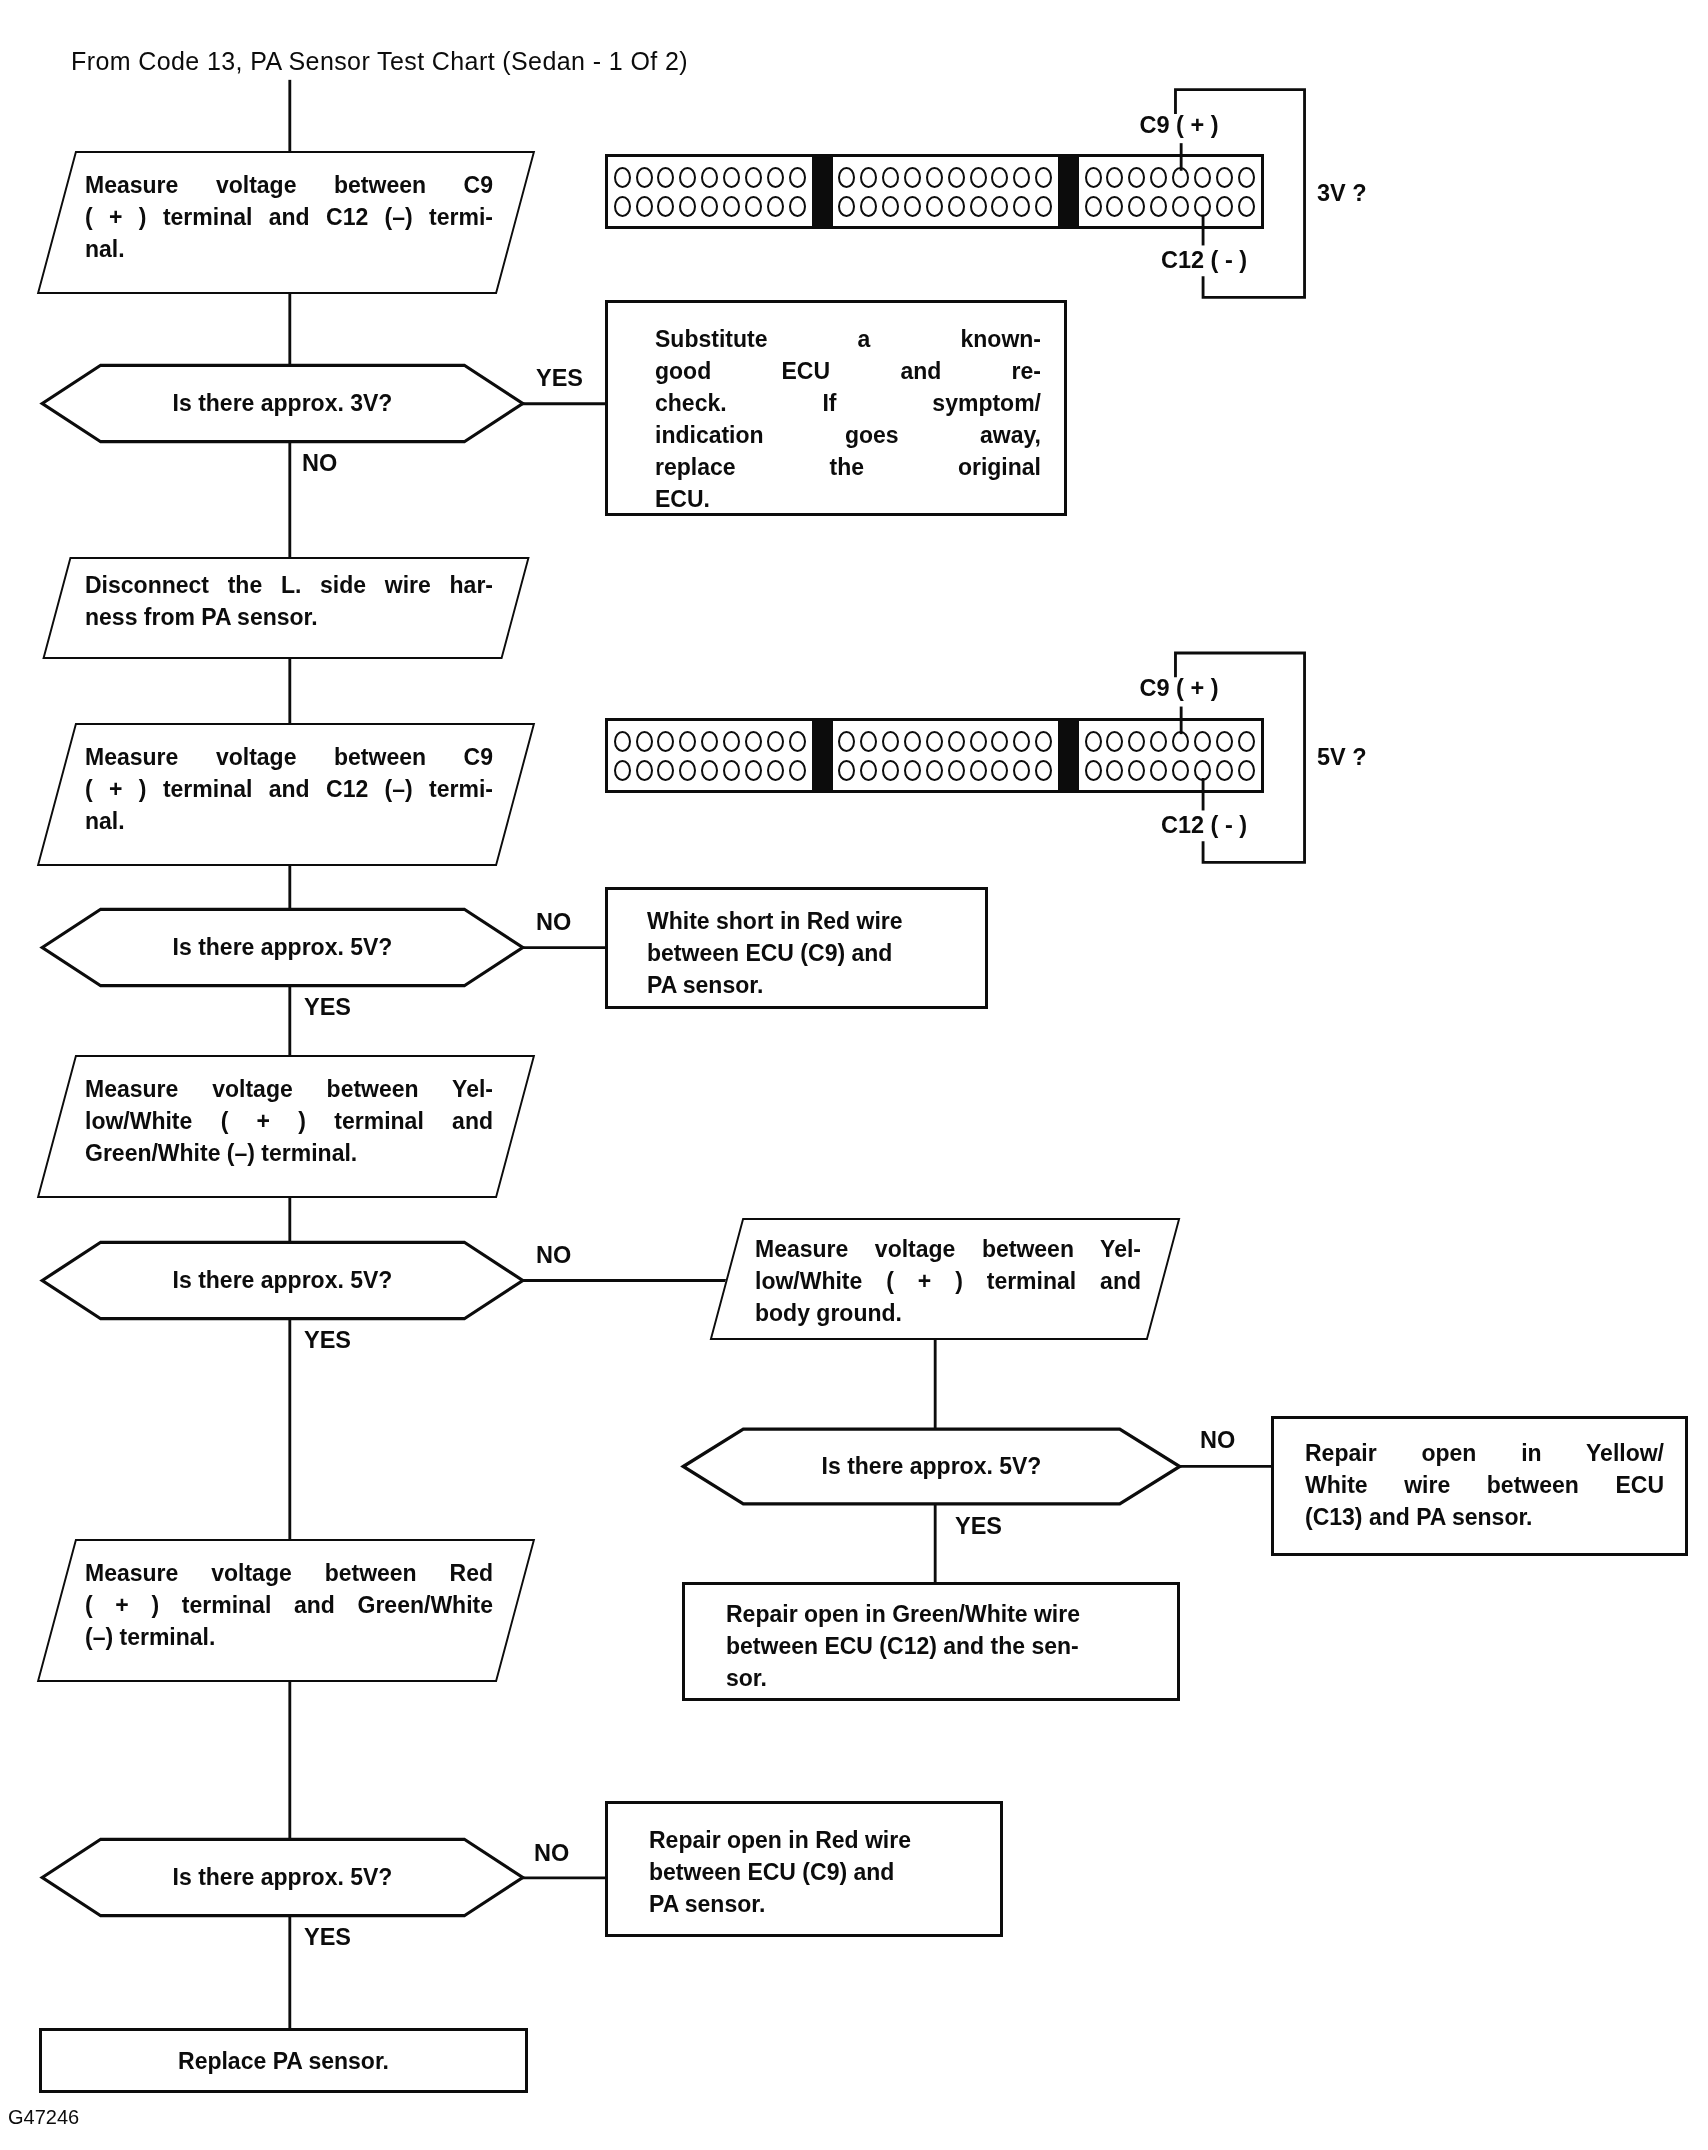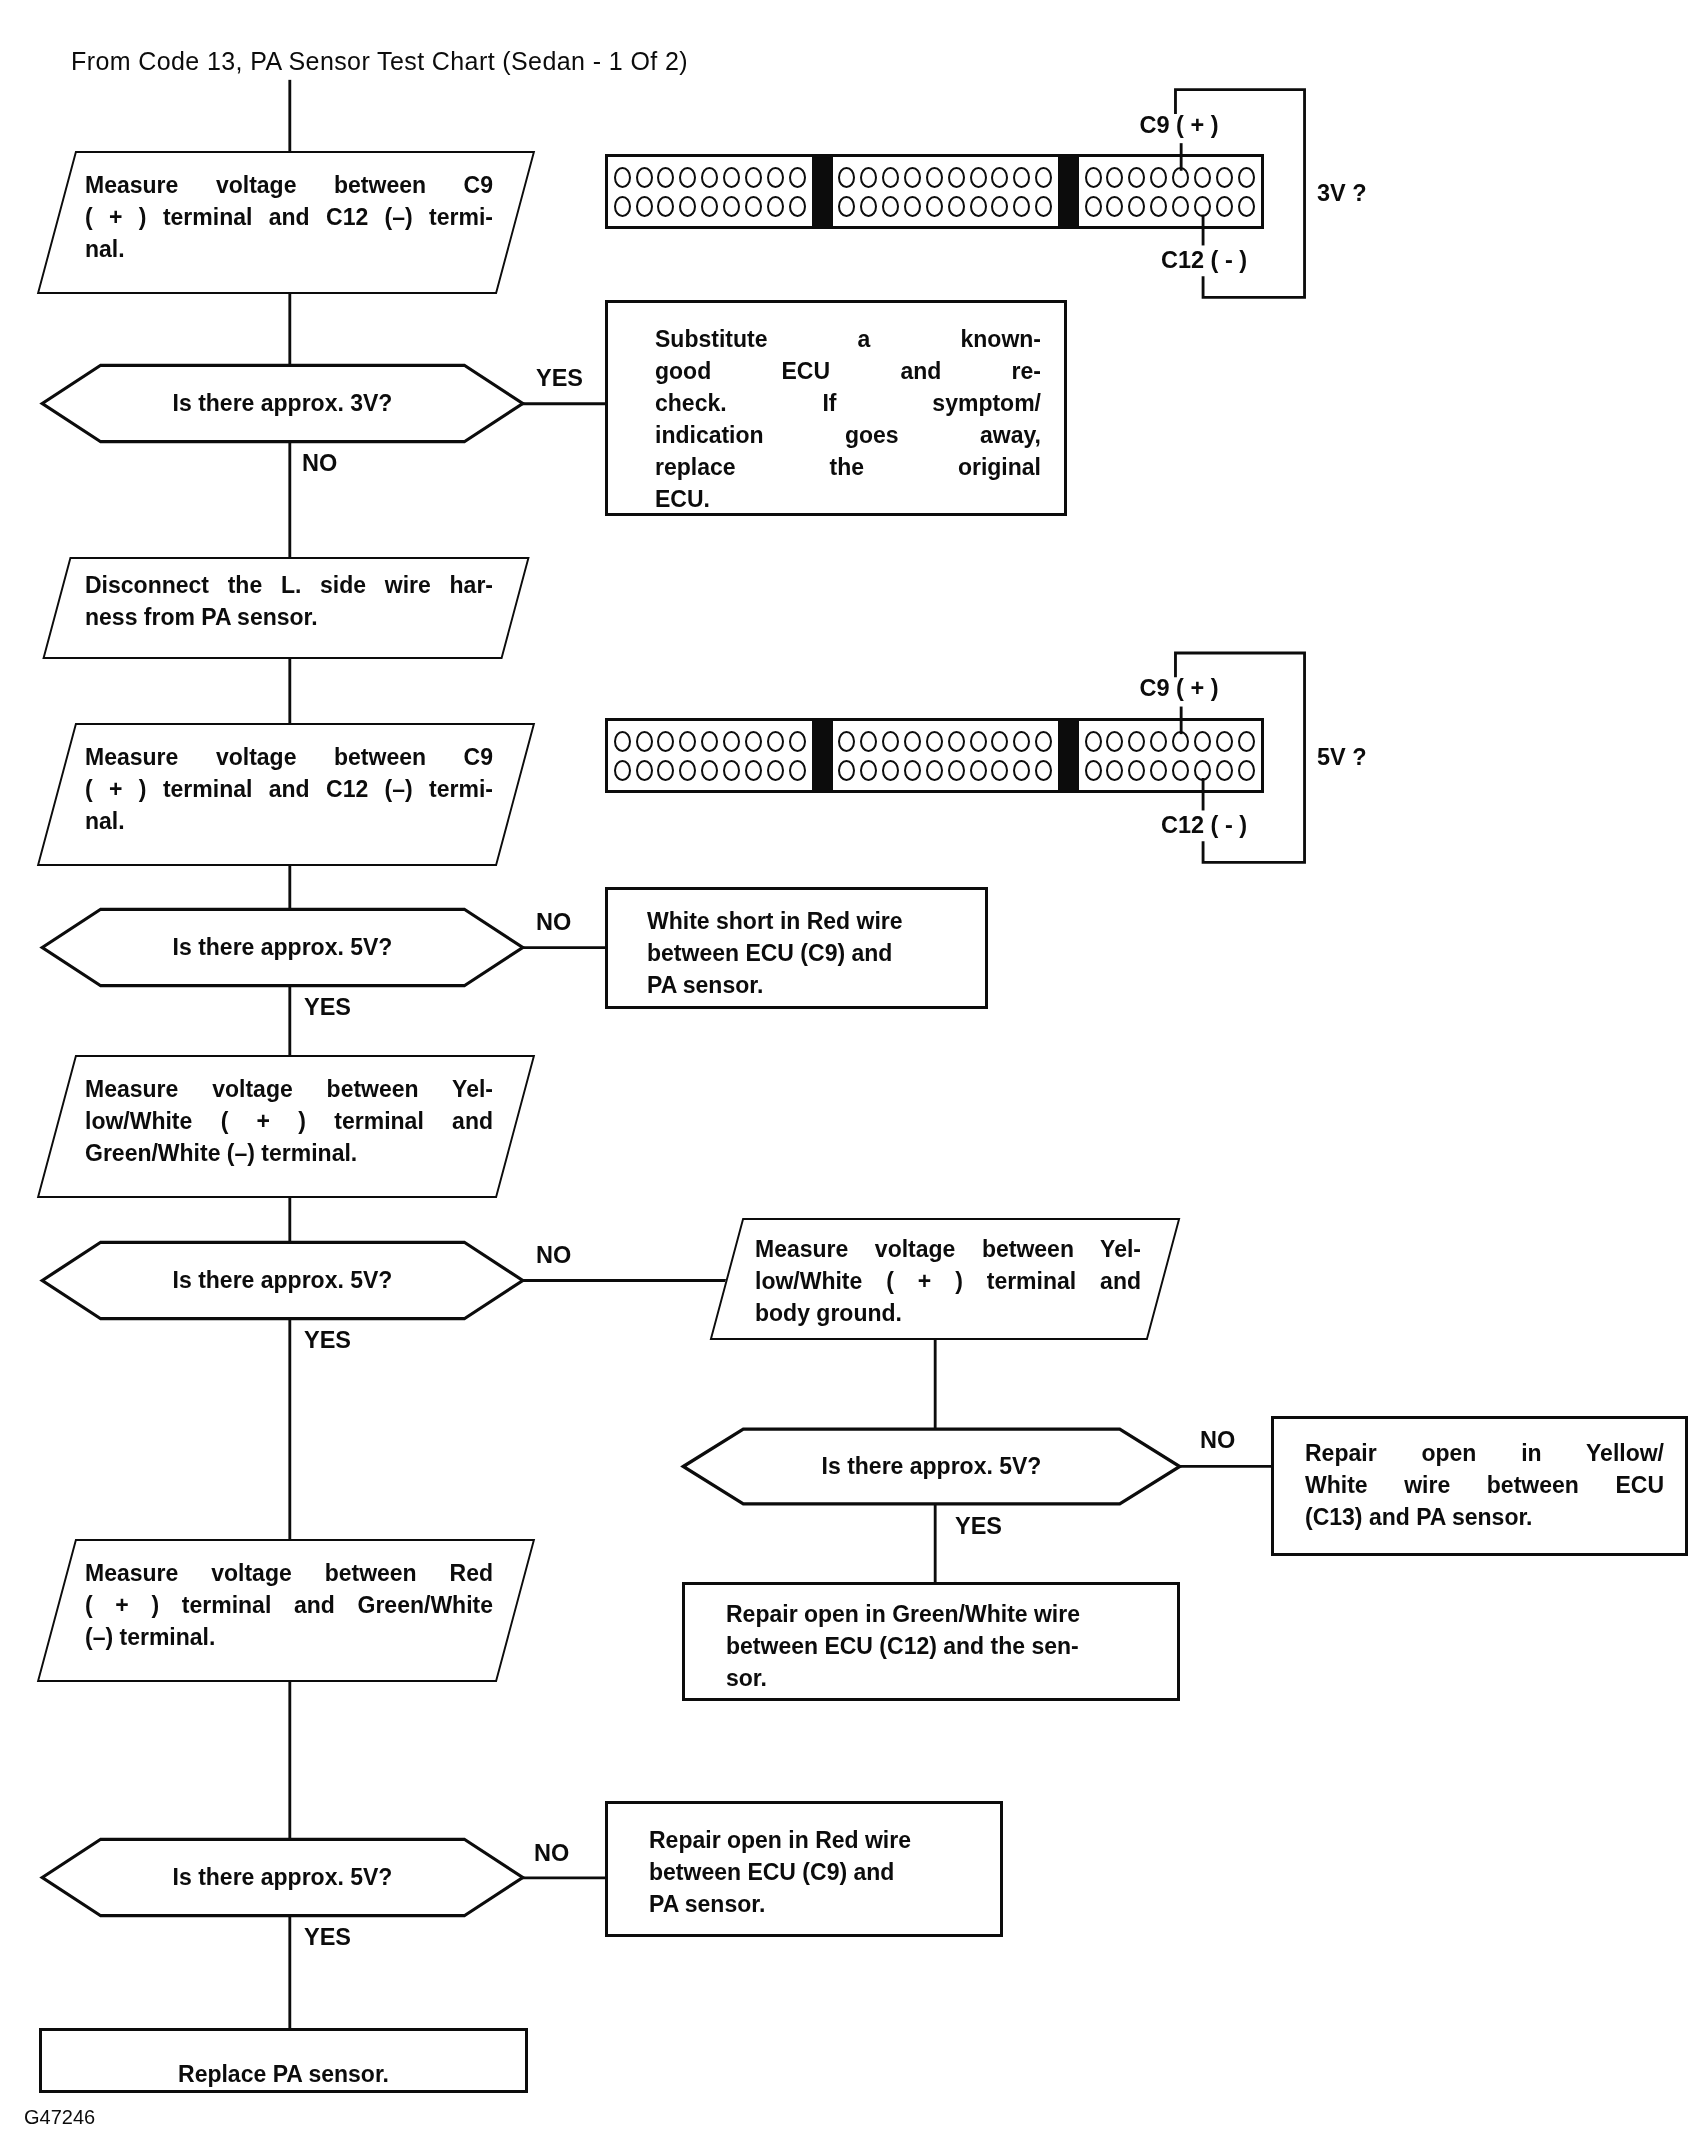--- a/index.html
+++ b/index.html
@@ -3,32 +3,32 @@
 <meta charset="utf-8">
 <style>
   html,body{margin:0;padding:0;background:#ffffff;}
   body{width:1708px;height:2151px;position:relative;overflow:hidden;
        font-family:"Liberation Sans",sans-serif;color:#0c0c0c;}
   .canvas{position:absolute;inset:0;}
   svg.wires{position:absolute;left:0;top:0;width:1708px;height:2151px;pointer-events:none;}
   svg.wires line,svg.wires polyline{stroke:#0c0c0c;stroke-width:3.5;fill:none;}
 
   .title{position:absolute;left:71px;top:47px;font-size:25px;font-weight:400;letter-spacing:0.4px;}
-  .figid{position:absolute;left:24px;top:2106px;font-size:20px;font-weight:400;}
+  .figid{position:absolute;left:8px;top:2106px;font-size:20px;font-weight:400;}
 
   
   .para{position:absolute;}
   .para .shape{position:absolute;inset:0;background:#fff;border:2.4px solid #0c0c0c;transform:skewX(-15deg);}
   .para .ptxt{position:relative;padding:18px 23px 0 29px;font-size:23px;font-weight:700;line-height:32px;}
   .para.short .ptxt{padding-top:12px;}
 
   
   .rect{position:absolute;background:#fff;border:3.2px solid #0c0c0c;box-sizing:border-box;}
   .rect .rtxt{font-size:23px;font-weight:700;line-height:32px;}
-  .rect.center{display:flex;align-items:flex-end;justify-content:center;}
+  .rect.center{display:flex;align-items:center;justify-content:center;}
 
   
   .hex{position:absolute;}
   .hex svg{position:absolute;inset:0;width:100%;height:100%;}
   .hex polygon{fill:#fff;stroke:#0c0c0c;stroke-width:4;}
   .hex .htxt{position:absolute;inset:0;display:flex;align-items:center;justify-content:center;
              font-size:23px;font-weight:700;}
 
   
   .lines .jl{text-align:justify;text-align-last:justify;}

